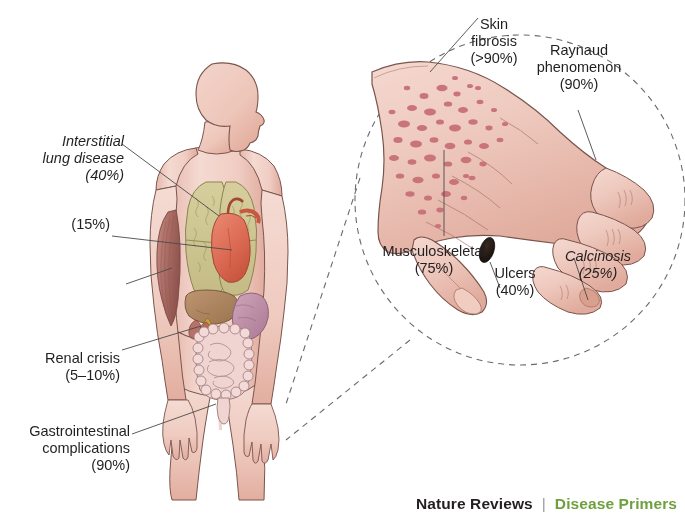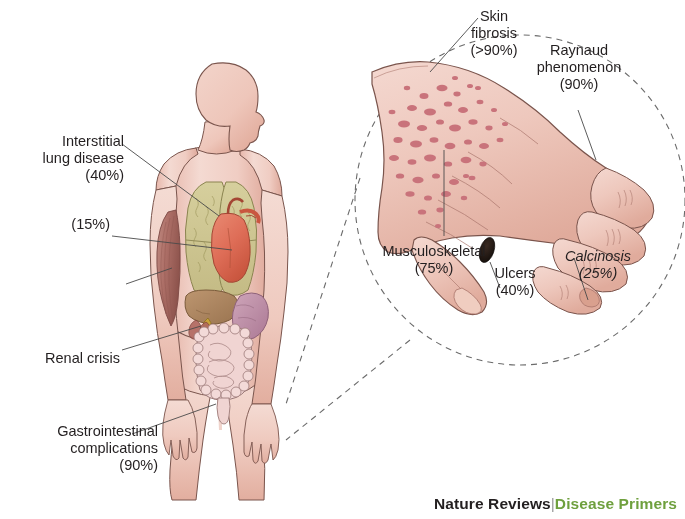--- a/index.html
+++ b/index.html
@@ -35,21 +35,21 @@
     white-space: nowrap;
   }
   .label-right { text-align: right; }
   .label-center { text-align: center; }
   .footer-bar {
     position: absolute;
     right: 8px;
     bottom: 6px;
     display: flex;
     align-items: baseline;
-    gap: 0;
+    gap: 9px;
     font-size: 15.5px;
   }
   .footer-nr {
     font-family: "Liberation Sans", sans-serif;
     font-weight: bold;
     color: #231f20;
     letter-spacing: 0.1px;
   }
   .footer-sep {
     font-family: "Liberation Sans", sans-serif;
@@ -465,42 +465,43 @@
 
     <g stroke="#4a4a4a" stroke-width="0.9" fill="none">
       <line x1="478" y1="18" x2="430" y2="72"></line>
       <line x1="578" y1="110" x2="596" y2="160"></line>
       <line x1="444" y1="150" x2="444" y2="236"></line>
       <line x1="490" y1="262" x2="500" y2="288"></line>
       <line x1="588" y1="300" x2="574" y2="258"></line>
     </g>
   </svg>
 
-  <div class="label-text label-right" style="left:0px; top:133px; width:124px;">
+  <div class="label-text label-right" style="left:0px; top:133px; width:124px;font-style:italic;">
     <div>Interstitial</div>
     <div>lung disease</div>
     <div>(40%)</div>
   </div>
 
   <div class="label-text label-right" style="left:0px; top:216px; width:110px;">
     <div>(15%)</div>
   </div>
 
 
   <div class="label-text label-right" style="left:0px; top:350px; width:120px;">
     <div>Renal crisis</div>
-  </div>
-
-  <div class="label-text label-right" style="left:0px; top:423px; width:130px;padding-left:28px;">
+    <div>(5–10%)</div>
+  </div>
+
+  <div class="label-text label-right" style="left:0px; top:423px; width:130px;">
     <div>Gastrointestinal</div>
     <div>complications</div>
     <div>(90%)</div>
   </div>
 
-  <div class="label-text label-center" style="left:452px; top:8px; width:84px;">
+  <div class="label-text label-center" style="left:452px; top:16px; width:84px;">
     <div>Skin</div>
     <div>fibrosis</div>
     <div>(&gt;90%)</div>
   </div>
 
   <div class="label-text label-center" style="left:524px; top:42px; width:110px;text-align:center;">
     <div>Raynaud</div>
     <div>phenomenon</div>
     <div>(90%)</div>
   </div>

